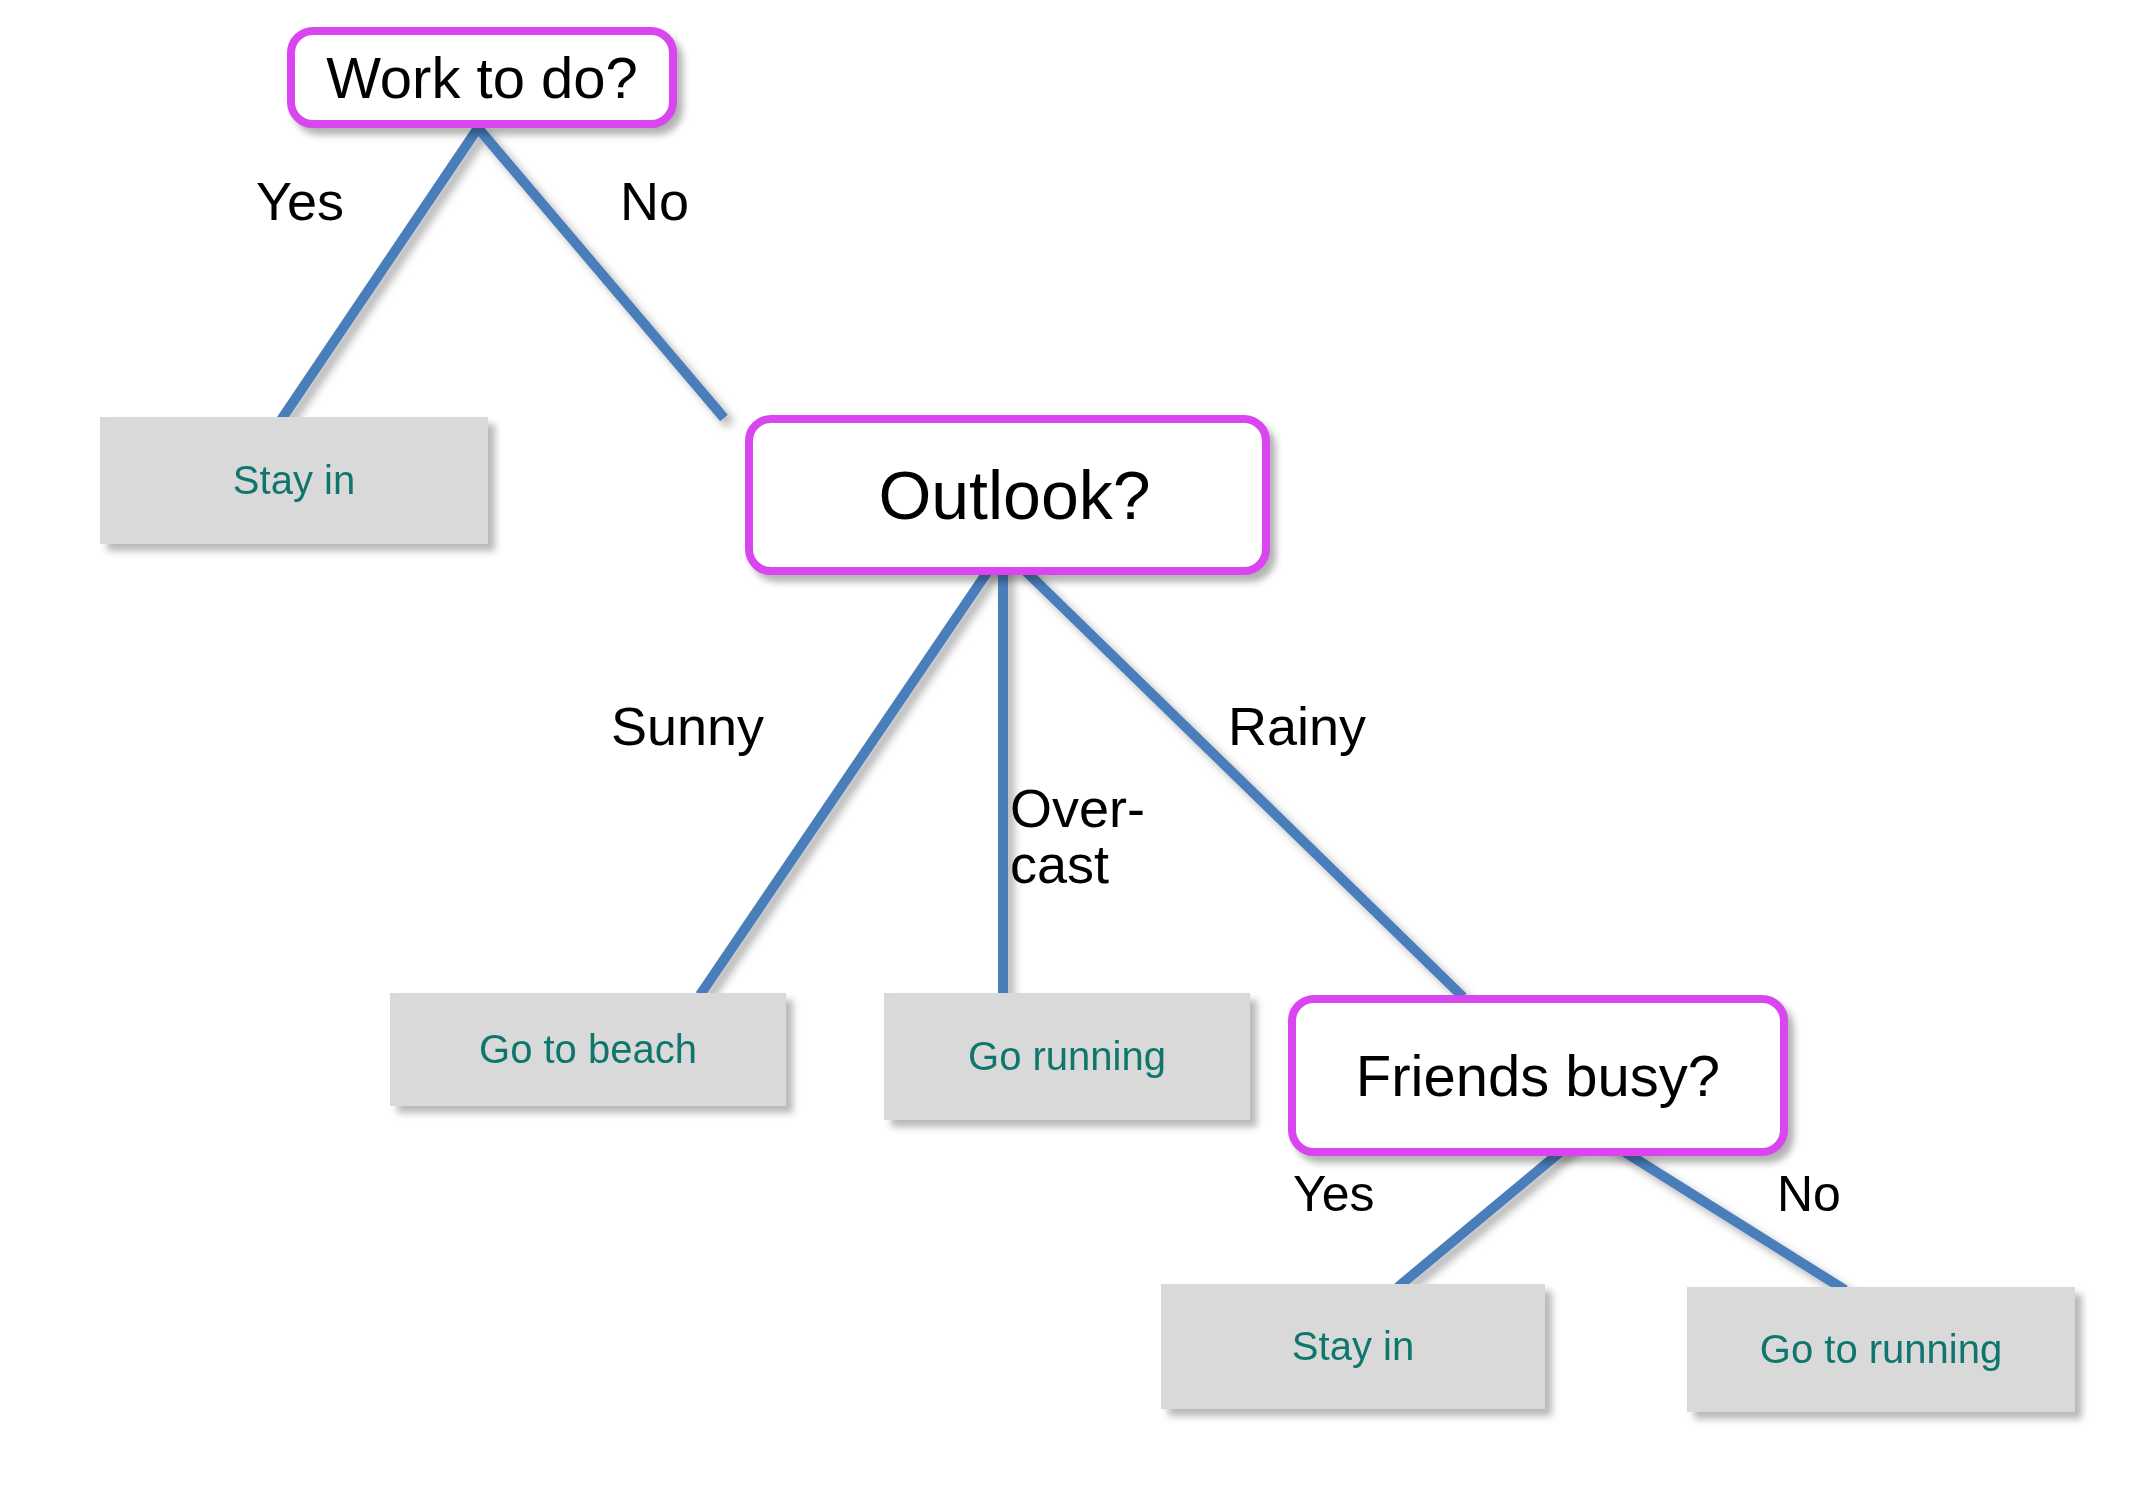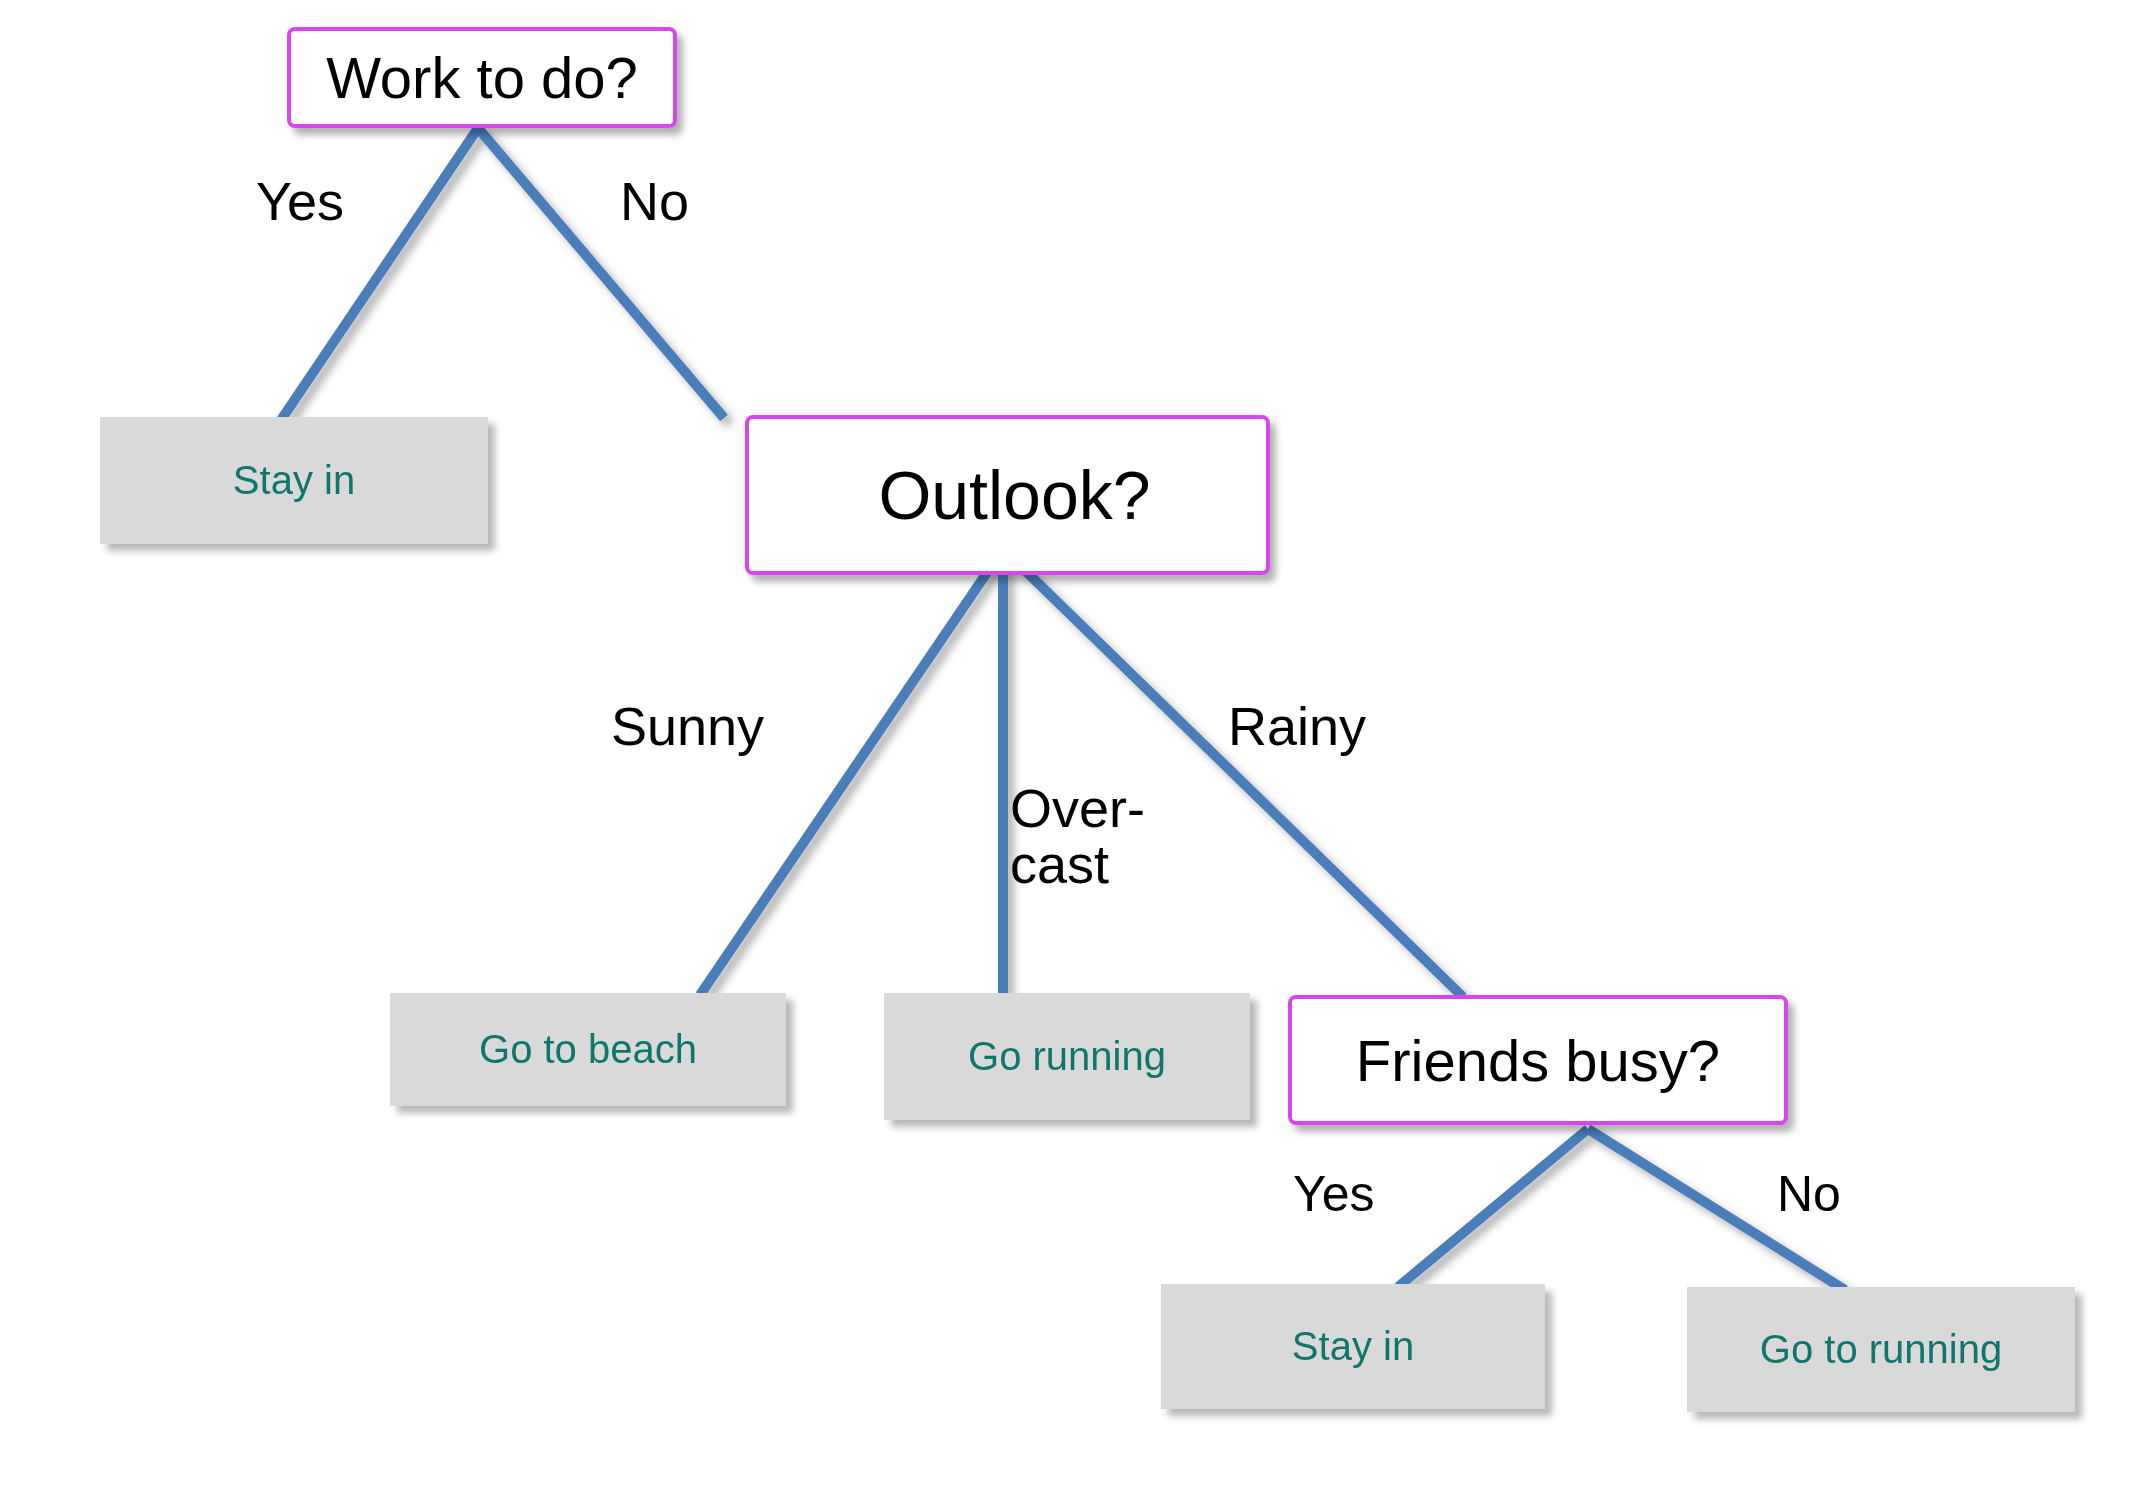--- a/index.html
+++ b/index.html
@@ -32,22 +32,22 @@
   .node-box {
     position: absolute;
     box-sizing: border-box;
     display: flex;
     align-items: center;
     justify-content: center;
     text-align: center;
   }
   .decision-node {
     background: #ffffff;
-    border: 4px solid #d946ef;
-    border-radius: 8px;
+    border: 8px solid #d946ef;
+    border-radius: 26px;
     box-shadow: 6px 7px 7px rgba(0,0,0,0.30);
     color: #000000;
   }
   .leaf-node {
     background: #d9d9d9;
     border: none;
     box-shadow: 7px 7px 7px rgba(0,0,0,0.28);
     color: #0f766e;
   }
   .edge-label {
@@ -89,21 +89,21 @@
       </div>
       <div class="node-box decision-node" style="left: 745px; top: 415px; width: 525px; height: 160px; font-size: 68px; padding-left: 14px;">
         <span>Outlook?</span>
       </div>
       <div class="node-box leaf-node" style="left: 390px; top: 993px; width: 396px; height: 113px; font-size: 40px;">
         <span>Go to beach</span>
       </div>
       <div class="node-box leaf-node" style="left: 884px; top: 993px; width: 366px; height: 127px; font-size: 40px;">
         <span>Go running</span>
       </div>
-      <div class="node-box decision-node" style="left: 1288px; top: 995px; width: 500px; height: 130px; font-size: 58px;">
+      <div class="node-box decision-node" style="left: 1288px; top: 995px; width: 500px; height: 161px; font-size: 58px;">
         <span>Friends busy?</span>
       </div>
       <div class="node-box leaf-node" style="left: 1161px; top: 1284px; width: 384px; height: 125px; font-size: 40px;">
         <span>Stay in</span>
       </div>
       <div class="node-box leaf-node" style="left: 1687px; top: 1287px; width: 388px; height: 125px; font-size: 40px;">
         <span>Go to running</span>
       </div>
     </div>
   <div id="labels-layer">

